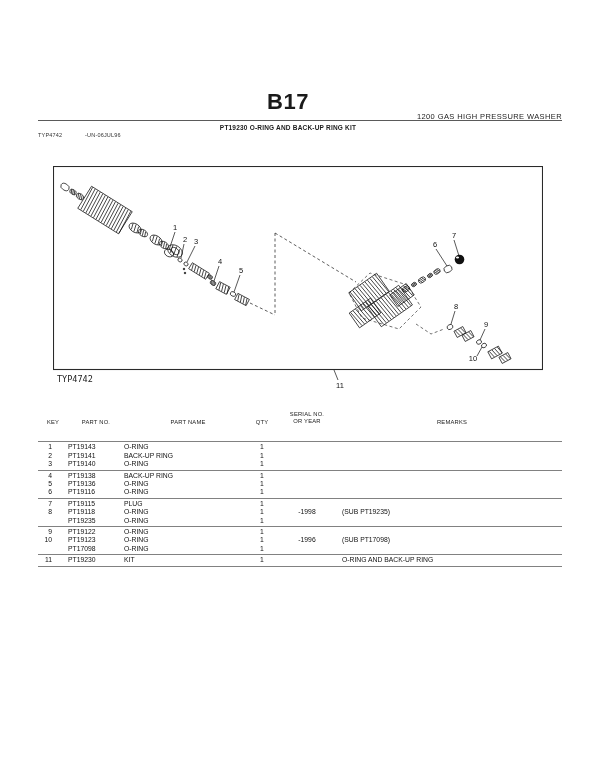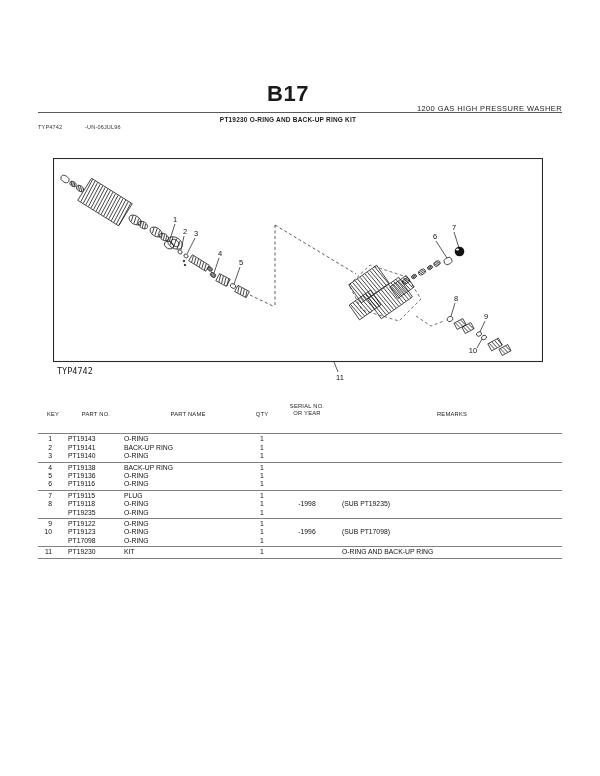--- a/index.html
+++ b/index.html
@@ -1,17 +1,17 @@
 <!DOCTYPE html>
 <html><head>
 <meta charset="utf-8">
 <style>
   html,body{margin:0;padding:0;background:#fff;}
   .page{position:relative;width:600px;height:660px;background:#ffffff;overflow:hidden;
-        font-family:"Liberation Sans",sans-serif;color:#1a1a1a;}
+        font-family:"Liberation Sans",sans-serif;color:#1a1a1a;margin-top:8px;}
   
   .b17{position:absolute;top:81px;left:0;width:576px;text-align:center;
        font-size:22px;font-weight:bold;letter-spacing:.5px;}
   .model-title{position:absolute;top:104px;right:38px;font-size:7.5px;letter-spacing:.4px;color:#222;}
   .rule-top{position:absolute;top:112px;left:38px;width:524px;border-top:1.5px solid #5a5a5a;}
   .fig-title{position:absolute;top:116px;left:0;width:576px;text-align:center;
              font-size:6.5px;font-weight:bold;letter-spacing:.2px;}
   .meta{position:absolute;top:124px;left:38px;font-size:5.5px;color:#333;letter-spacing:.2px;}
   .meta .img-code{display:inline-block;width:47px;}
   

